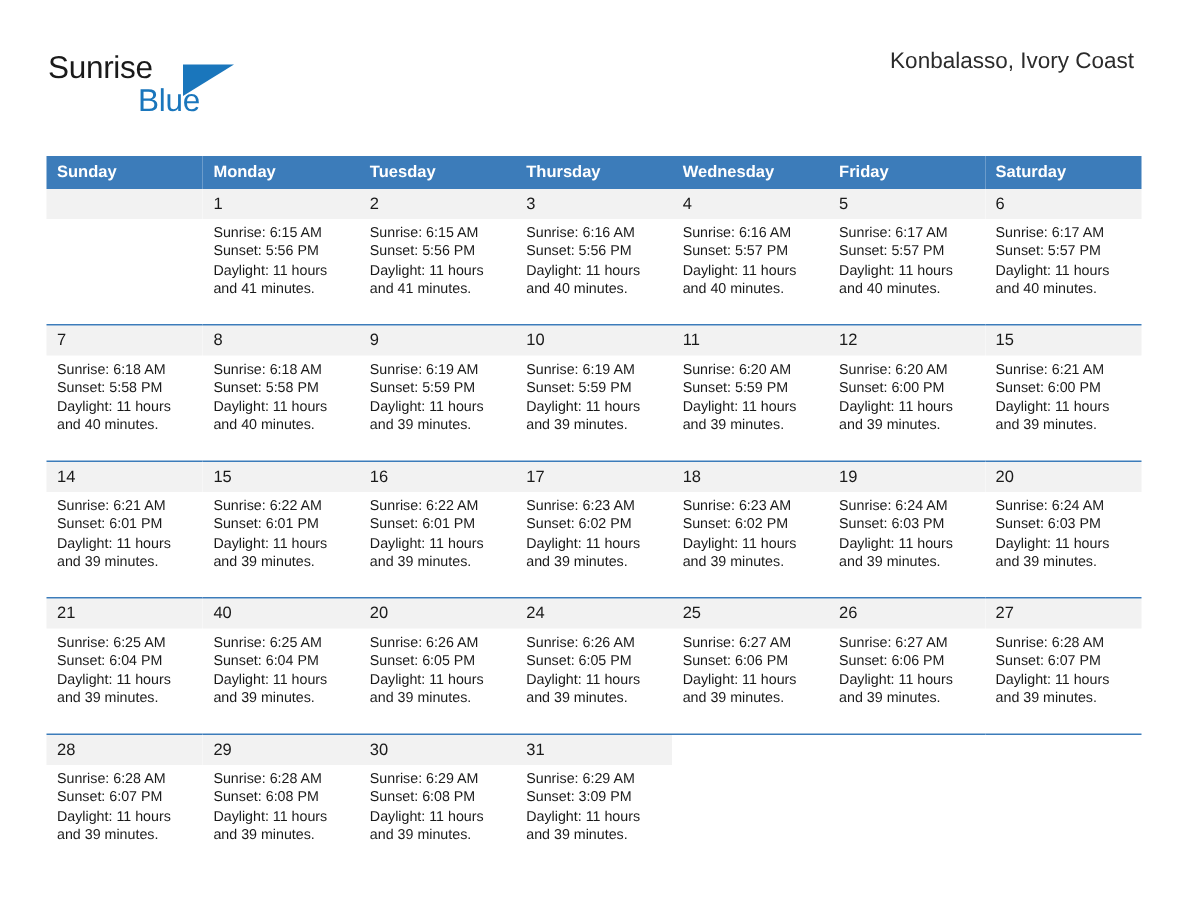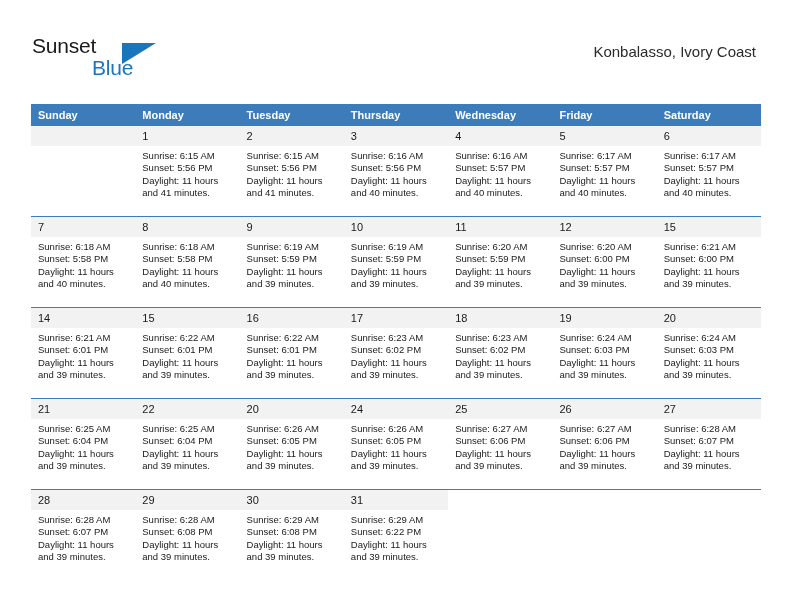--- a/index.html
+++ b/index.html
@@ -75,21 +75,21 @@
     font-size: 29px;
     font-weight: normal;
     color: #1a1a1a;
     line-height: 36px;
     white-space: nowrap;
   }
   .location-title {
     font-size: 15px;
     color: #2b2b2b;
     line-height: 22px;
-    margin-top: 11px;
+    margin-top: 0;
     white-space: nowrap;
   }
 
   
   .calendar {
     position: absolute;
     left: 31px;
     top: 104px;
     width: 730px;
     border-collapse: collapse;
@@ -146,21 +146,21 @@
   }
 </style>
 </head>
 <body>
 
 <div class="page">
 
   <div class="header">
 
     <div class="brand">
-      <span class="brand-general">Sunset</span>
+      <span class="brand-general">Sunrise</span>
       <span class="brand-tri"></span>
       <span class="brand-blue">Blue</span>
     </div>
 
     <div class="title-block">
       <div class="location-title">Konbalasso, Ivory Coast</div>
     </div>
 
   </div>
 
@@ -370,21 +370,21 @@
           <td>
             <span class="daynum">21</span>
             <div class="cellinfo">
               <div>Sunrise: 6:25 AM</div>
               <div>Sunset: 6:04 PM</div>
               <div>Daylight: 11 hours</div>
               <div>and 39 minutes.</div>
             </div>
           </td>
           <td>
-            <span class="daynum">22</span>
+            <span class="daynum">40</span>
             <div class="cellinfo">
               <div>Sunrise: 6:25 AM</div>
               <div>Sunset: 6:04 PM</div>
               <div>Daylight: 11 hours</div>
               <div>and 39 minutes.</div>
             </div>
           </td>
           <td>
             <span class="daynum">20</span>
             <div class="cellinfo">
@@ -456,21 +456,21 @@
               <div>Sunrise: 6:29 AM</div>
               <div>Sunset: 6:08 PM</div>
               <div>Daylight: 11 hours</div>
               <div>and 39 minutes.</div>
             </div>
           </td>
           <td>
             <span class="daynum">31</span>
             <div class="cellinfo">
               <div>Sunrise: 6:29 AM</div>
-              <div>Sunset: 6:22 PM</div>
+              <div>Sunset: 3:09 PM</div>
               <div>Daylight: 11 hours</div>
               <div>and 39 minutes.</div>
             </div>
           </td>
           <td class="blank">
             <span class="daynum"></span>
           </td>
           <td class="blank">
             <span class="daynum"></span>
           </td>

